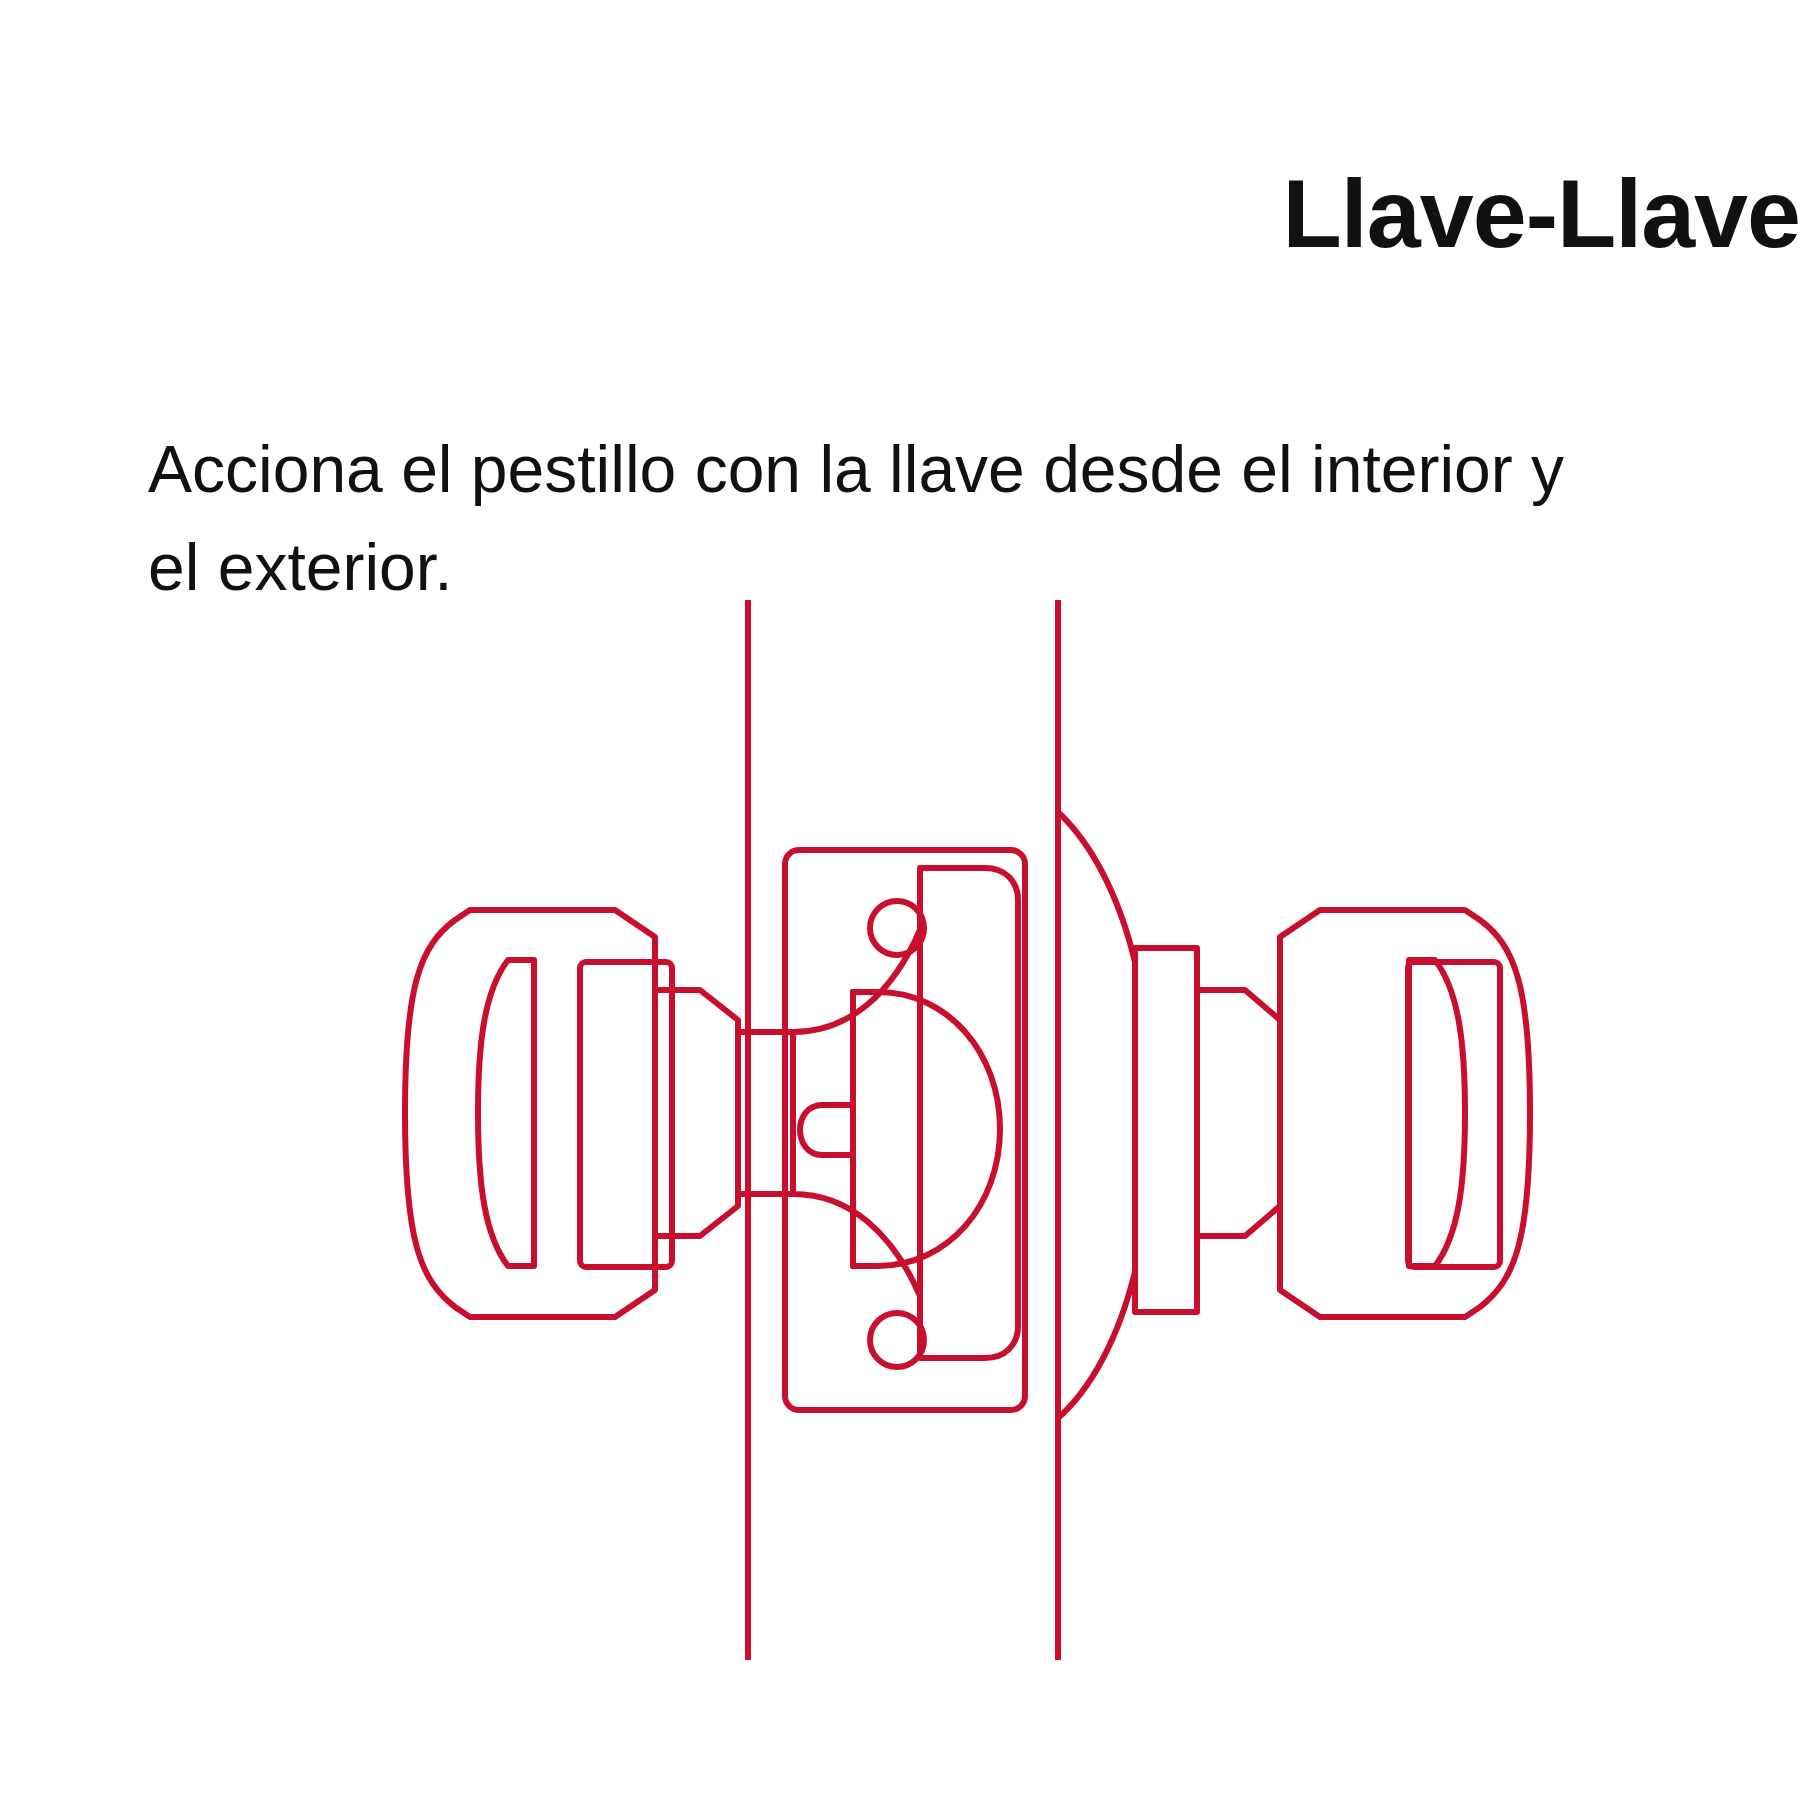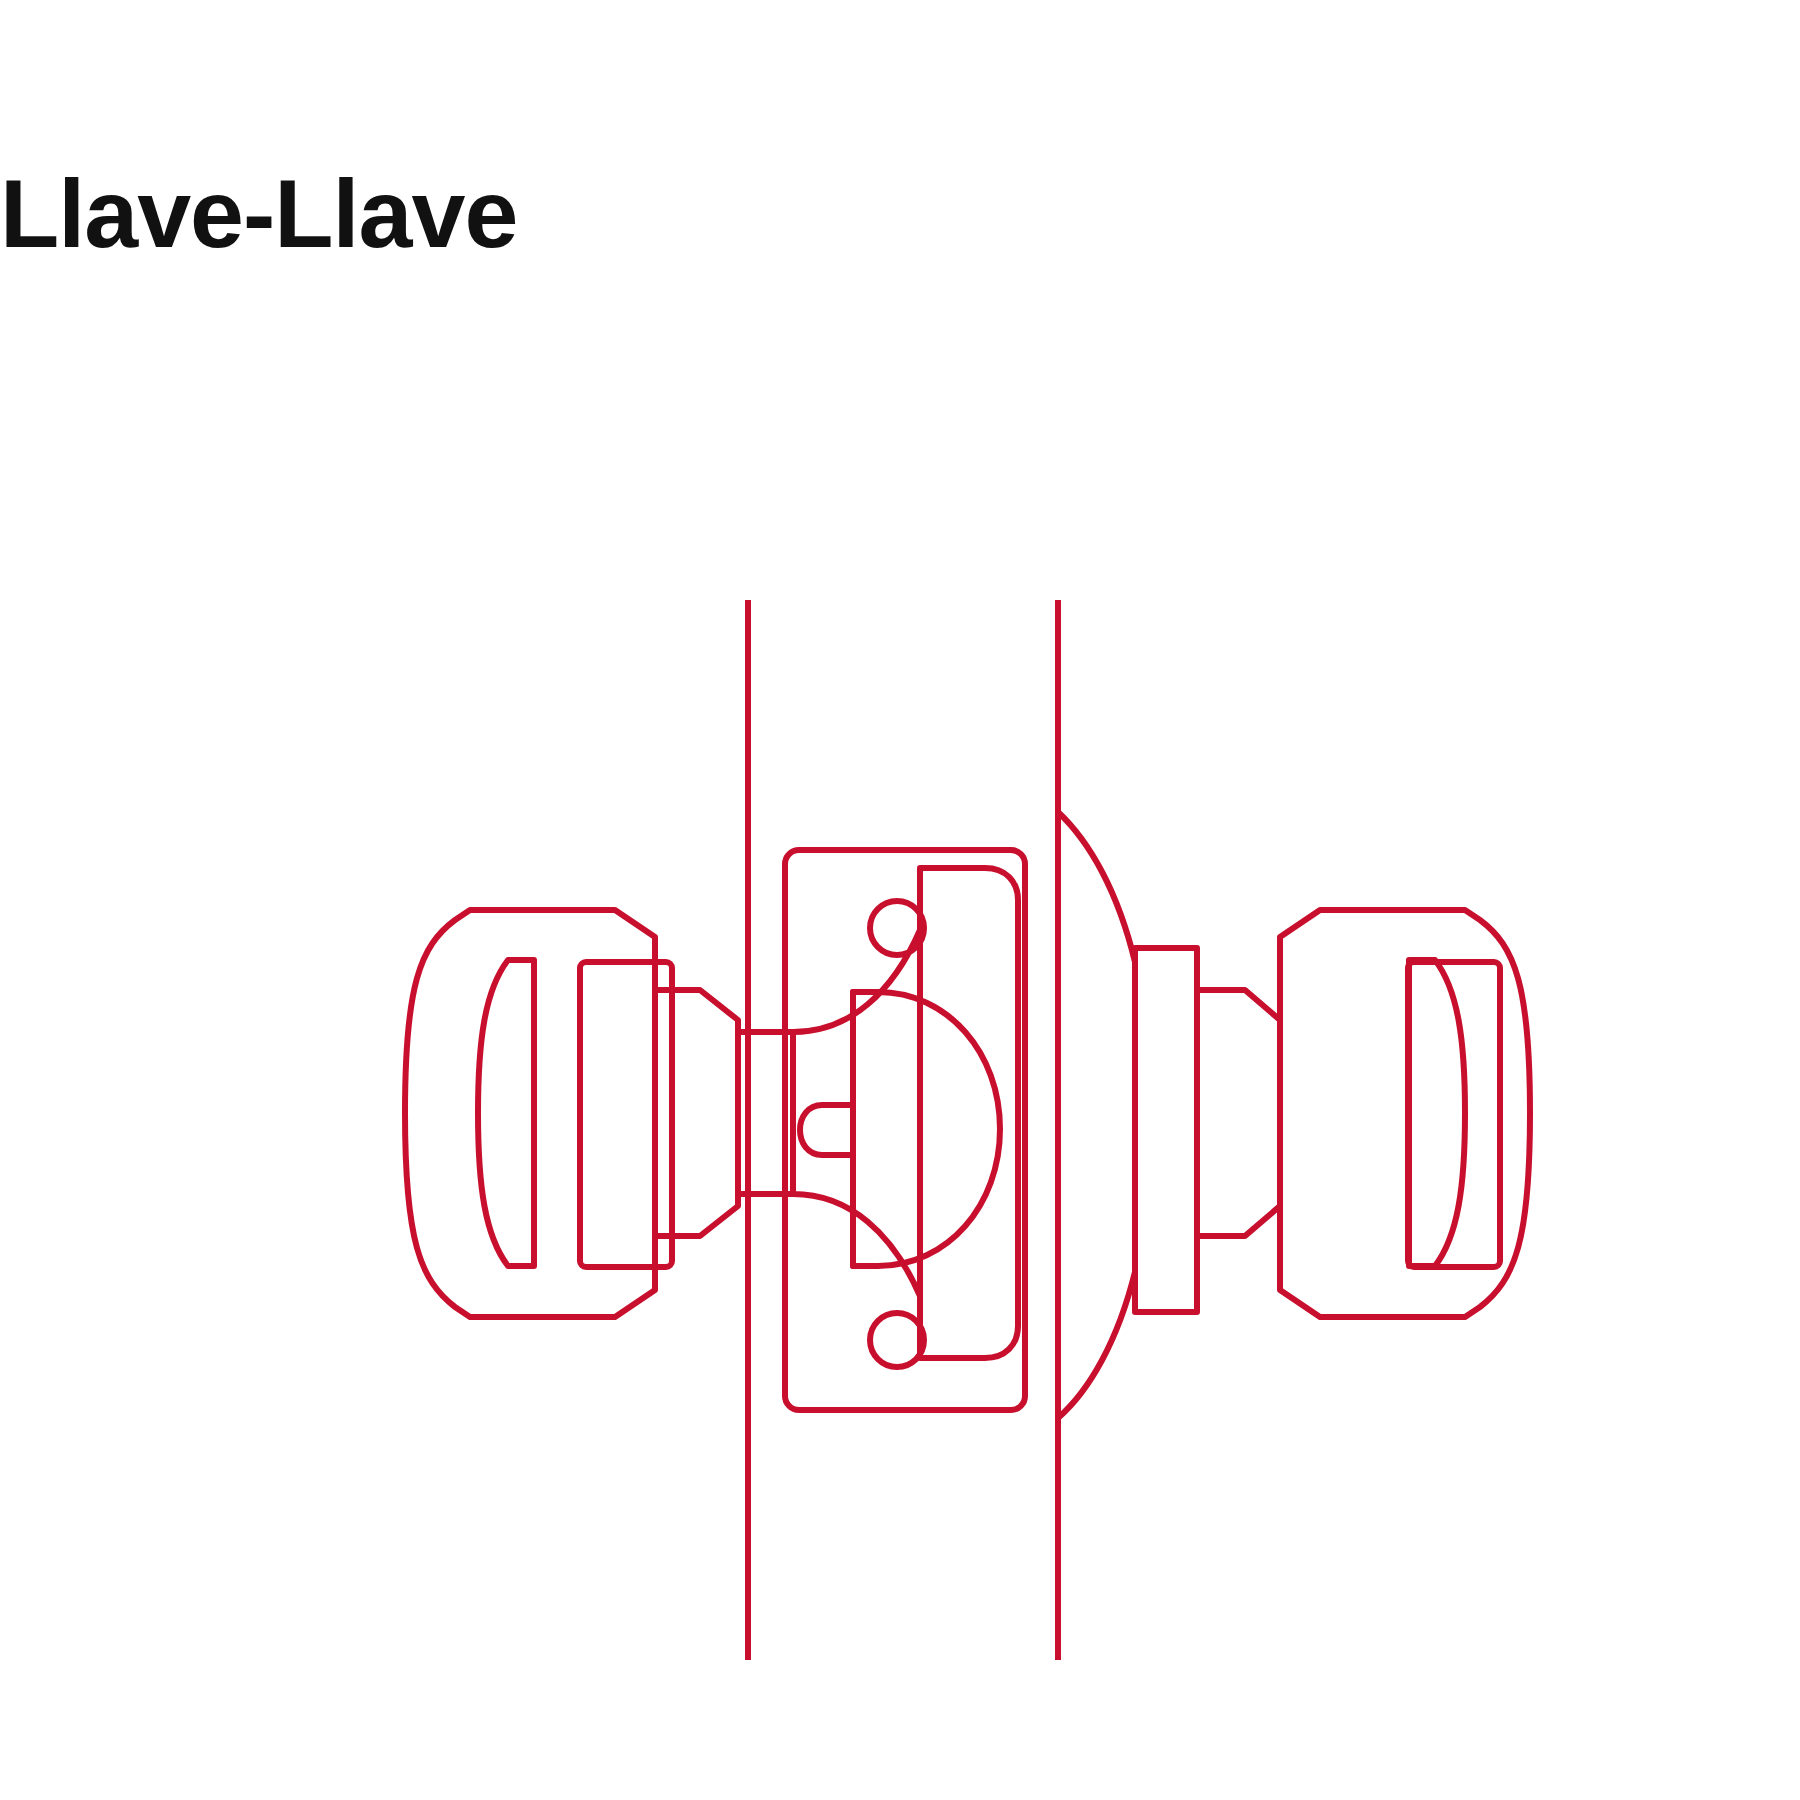--- a/index.html
+++ b/index.html
@@ -20,21 +20,21 @@
     width: 1800px;
     height: 1800px;
     background: #ffffff;
     box-sizing: border-box;
   }
   .title {
     position: absolute;
     top: 98px;
     left: 0;
     width: 1800px;
-    text-align: left;
+    text-align: right;
     font-size: 97px;
     font-weight: 700;
     letter-spacing: -1px;
     line-height: 1.05;
     color: #111111;
   }
   .description {
     position: absolute;
     top: 355px;
     left: 148px;
@@ -57,20 +57,21 @@
     height: 1060px;
   }
 </style>
 </head>
 <body>
 
 <div class="page">
 
   <h1 class="title">Llave-Llave</h1>
 
+  <p class="description">Acciona el pestillo con la llave desde el interior y el exterior.</p>
 
   <div class="figure">
     <svg viewBox="0 0 1800 1060" xmlns="http://www.w3.org/2000/svg" fill="none" stroke="#c8102e" stroke-width="6" stroke-linejoin="round" stroke-linecap="round">
 
       <g>
         <path d="M455 320 L470 310 L615 310 L655 337 L655 690 L615 717 L470 717 L455 707
                  C 420 680 405 640 405 513 C 405 386 420 346 455 320 Z"></path>
         <path d="M508 360 C 485 390 478 440 478 513 C 478 586 485 636 508 666
                  L534 666 L534 360 Z"></path>
         <rect x="580" y="362" width="92" height="305" rx="6"></rect>

